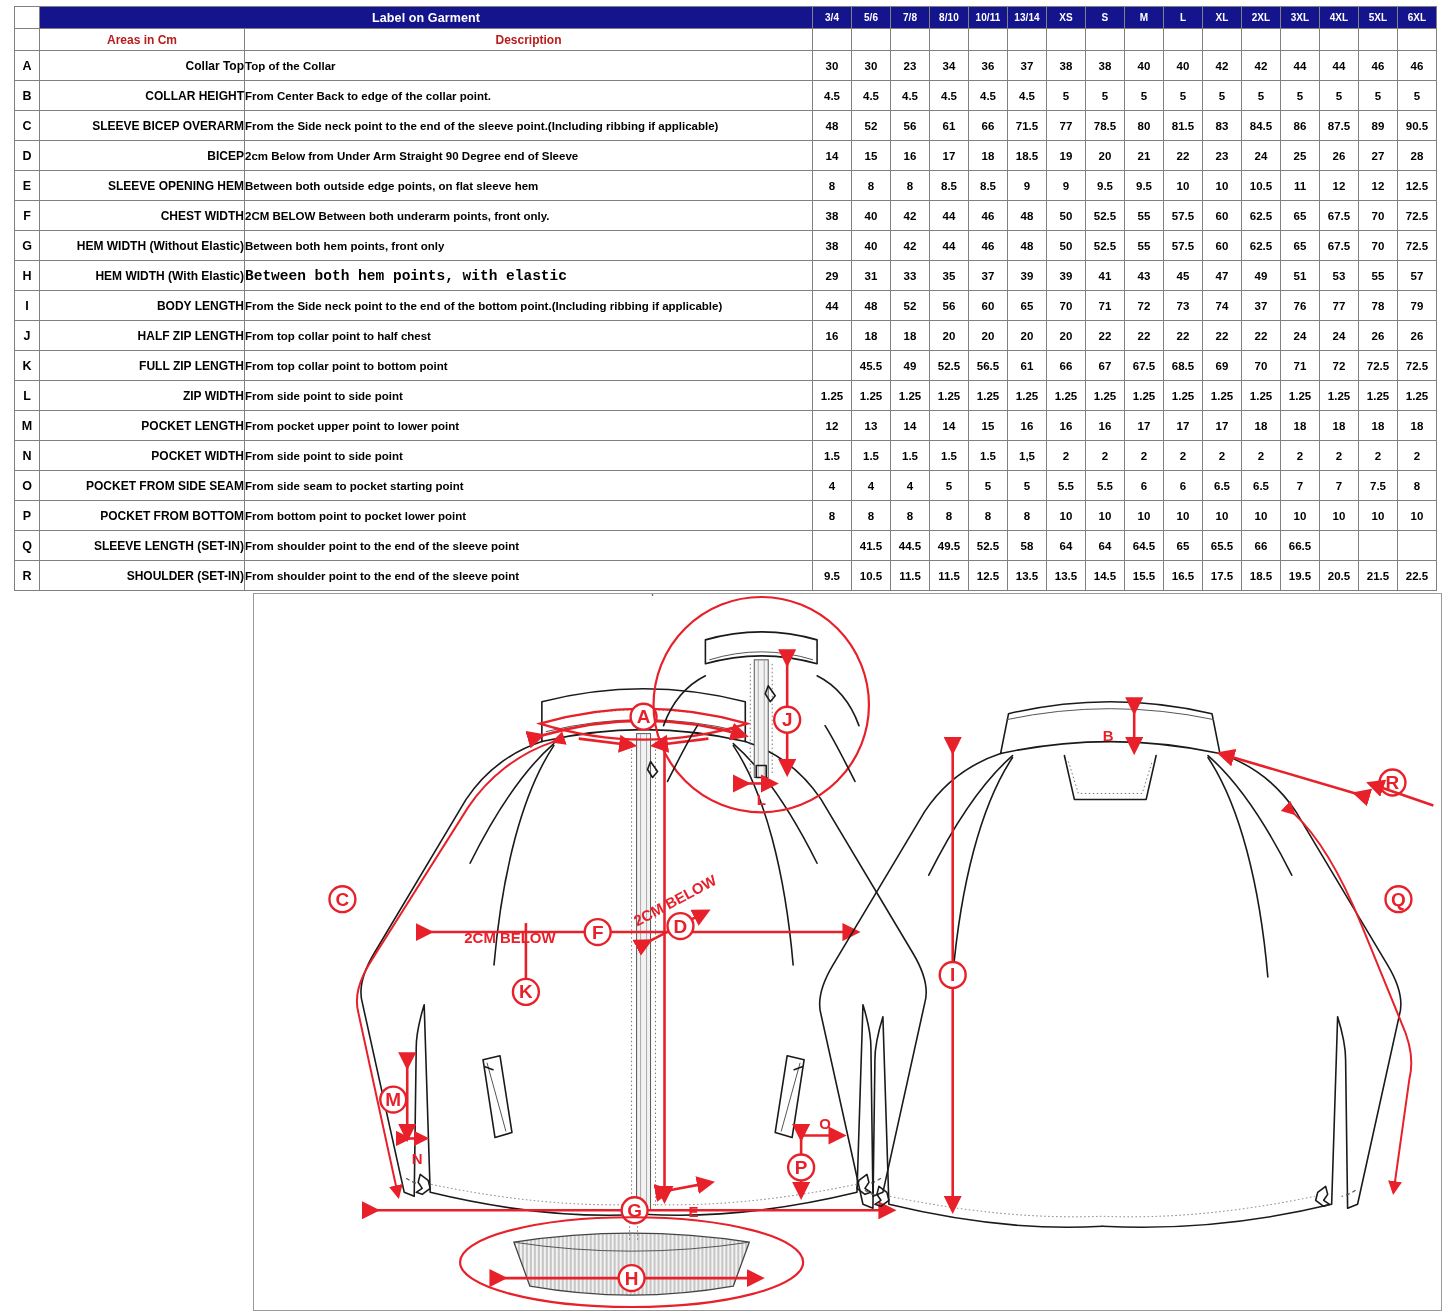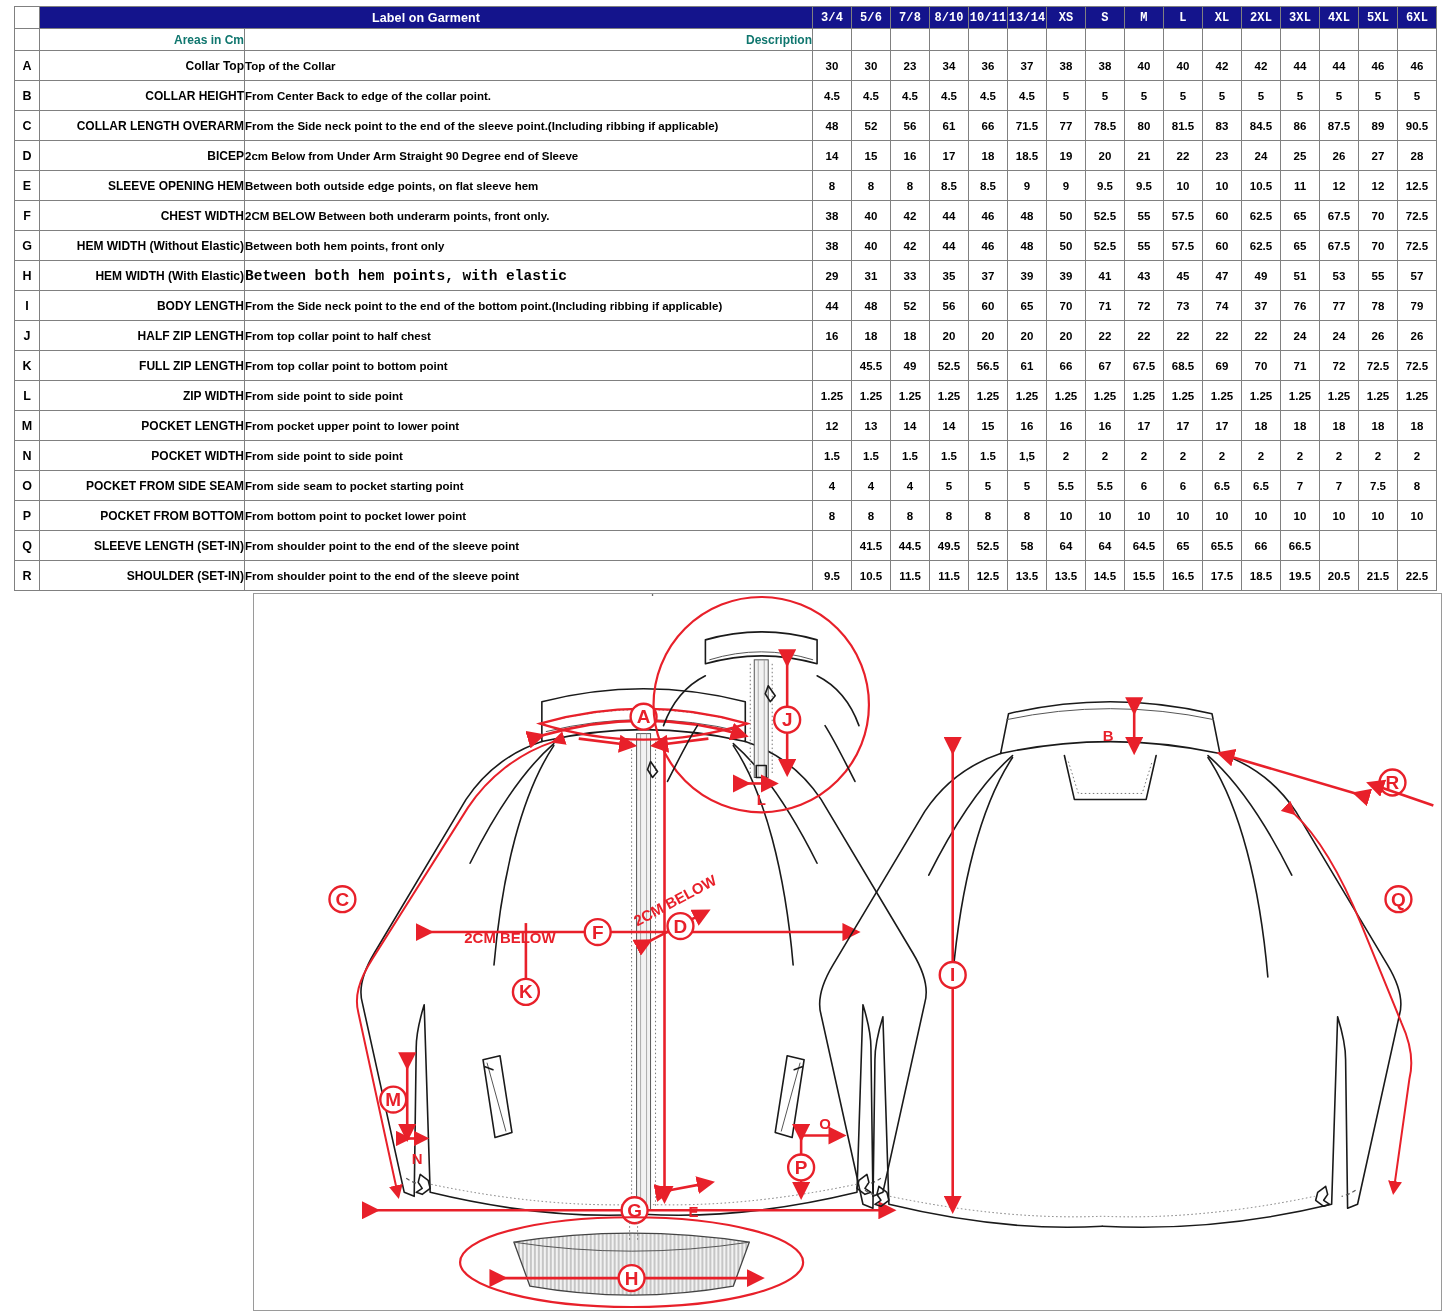--- a/index.html
+++ b/index.html
@@ -39,27 +39,27 @@
   
   .hdr-navy {
     background: #14148c;
     color: #ffffff;
     text-align: center;
     height: 22px;
     font-size: 12.5px;
     font-weight: bold;
     letter-spacing: .1px;
   }
-  .hdr-navy.sz { font-size: 12px; font-family: Liberation Mono, monospace; }
+  .hdr-navy.sz { font-size: 10px; }
   .hdr-blank-left { background: #ffffff; border-right: 1px solid #808080; }
 
   .hdr-sub {
     background: #ffffff;
-    color: #0f766e;
-    text-align: right;
+    color: #b91c1c;
+    text-align: center;
     height: 22px;
     font-size: 12px;
     font-weight: bold;
   }
 
   .col-letter { width: 25px; text-align: center; font-size: 12.5px; }
   .col-area   { width: 205px; padding-left: 6px; text-align: right; font-size: 12px; }
   .col-desc   { width: 568px; padding-left: 8px; text-align: left; font-size: 11.5px; }
   .col-size   { width: 39px; text-align: center; font-size: 11.5px; }
 
@@ -204,21 +204,21 @@
             <td class="col-size">5</td>
             <td class="col-size">5</td>
             <td class="col-size">5</td>
             <td class="col-size">5</td>
             <td class="col-size">5</td>
             <td class="col-size">5</td>
             <td class="col-size">5</td>
           </tr>
           <tr class="datarow">
             <td class="col-letter">C</td>
-            <td class="col-area">COLLAR LENGTH OVERARM</td>
+            <td class="col-area">SLEEVE BICEP OVERARM</td>
             <td class="col-desc">From the Side neck point to the end of the sleeve point.(Including ribbing if applicable)</td>
             <td class="col-size">48</td>
             <td class="col-size">52</td>
             <td class="col-size">56</td>
             <td class="col-size">61</td>
             <td class="col-size">66</td>
             <td class="col-size">71.5</td>
             <td class="col-size">77</td>
             <td class="col-size">78.5</td>
             <td class="col-size">80</td>

